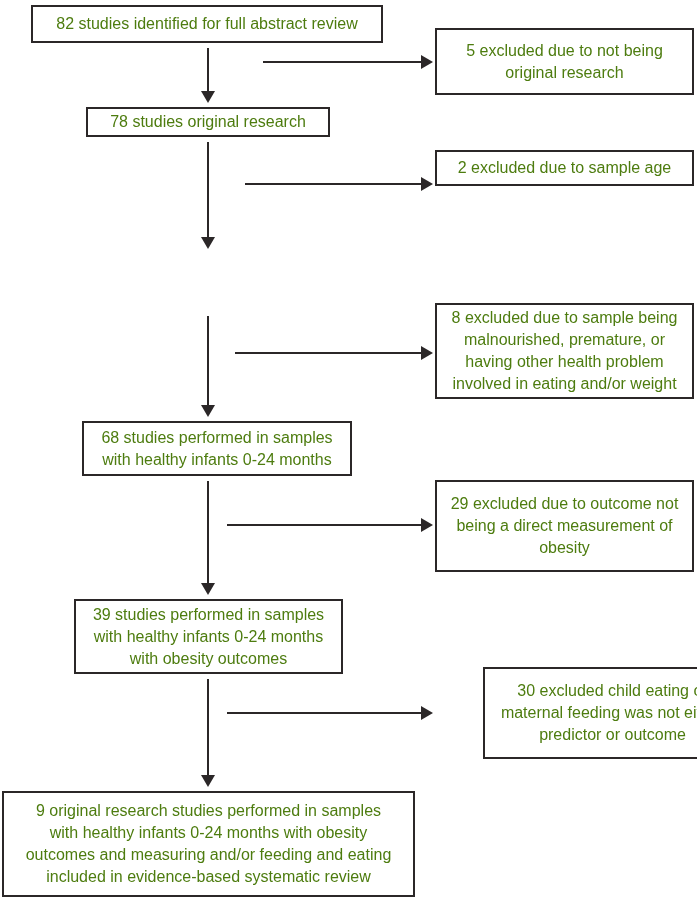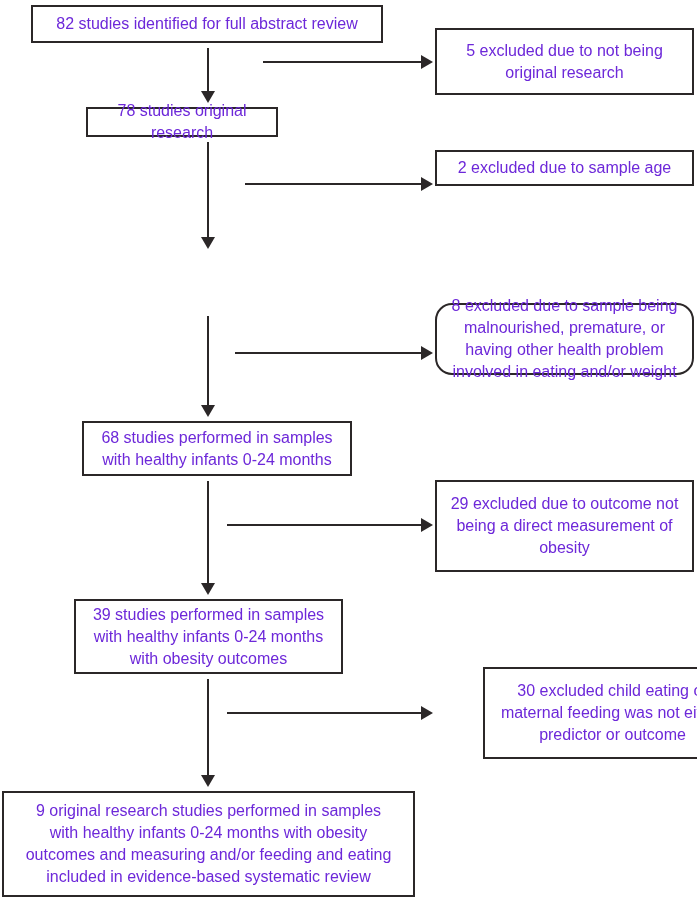--- a/index.html
+++ b/index.html
@@ -6,49 +6,49 @@
     margin: 0;
     padding: 0;
     background: #ffffff;
   }
   #canvas {
     position: relative;
     width: 697px;
     height: 900px;
     background: #ffffff;
     font-family: "Liberation Sans", "DejaVu Sans", sans-serif;
-    color: #6d28d9;
+    color: #4d7c0f;
     overflow: hidden;
   }
   .box {
     position: absolute;
     box-sizing: border-box;
     border: 2px solid #2b2728;
     background: #ffffff;
     display: flex;
     align-items: center;
     justify-content: center;
     text-align: center;
     font-size: 16px;
     line-height: 22px;
     white-space: pre-line;
     padding: 2px 6px;
   }
   
   .box-a { left: 31px;  top: 5px;   width: 352px; height: 38px;  }
-  .box-b { left: 86px;  top: 107px; width: 192px; height: 30px;  }
+  .box-b { left: 86px;  top: 107px; width: 244px; height: 30px;  }
   .box-c { left: 85px;  top: 253px; width: 247px; height: 58px;  }
   .box-d { left: 82px;  top: 421px; width: 270px; height: 55px;  }
   .box-e { left: 74px;  top: 599px; width: 269px; height: 75px;  }
   .box-f { left: 2px;   top: 791px; width: 413px; height: 106px; }
   
   .box-r { left: 435px; width: 259px; }
   .box-r1 { top: 28px;  height: 67px;  }
   .box-r2 { top: 150px; height: 36px;  }
-  .box-r3 { top: 303px; height: 72px; border-radius: 17px; }
+  .box-r3 { top: 303px; height: 96px; }
   .box-r4 { top: 480px; height: 92px;  }
   .box-r5 { top: 667px; height: 92px; margin-left: 48px;  }
 
   
   .varrow {
     position: absolute;
     width: 2px;
     background: #2b2728;
     left: 207px;
   }

